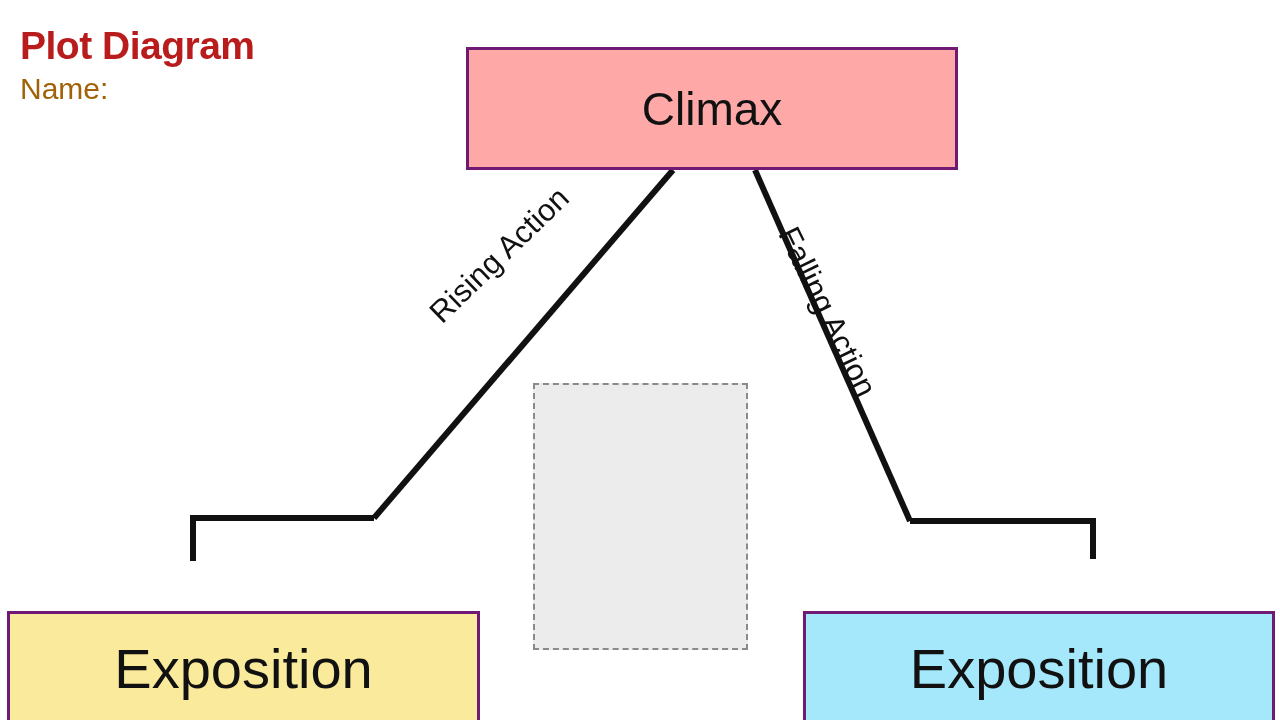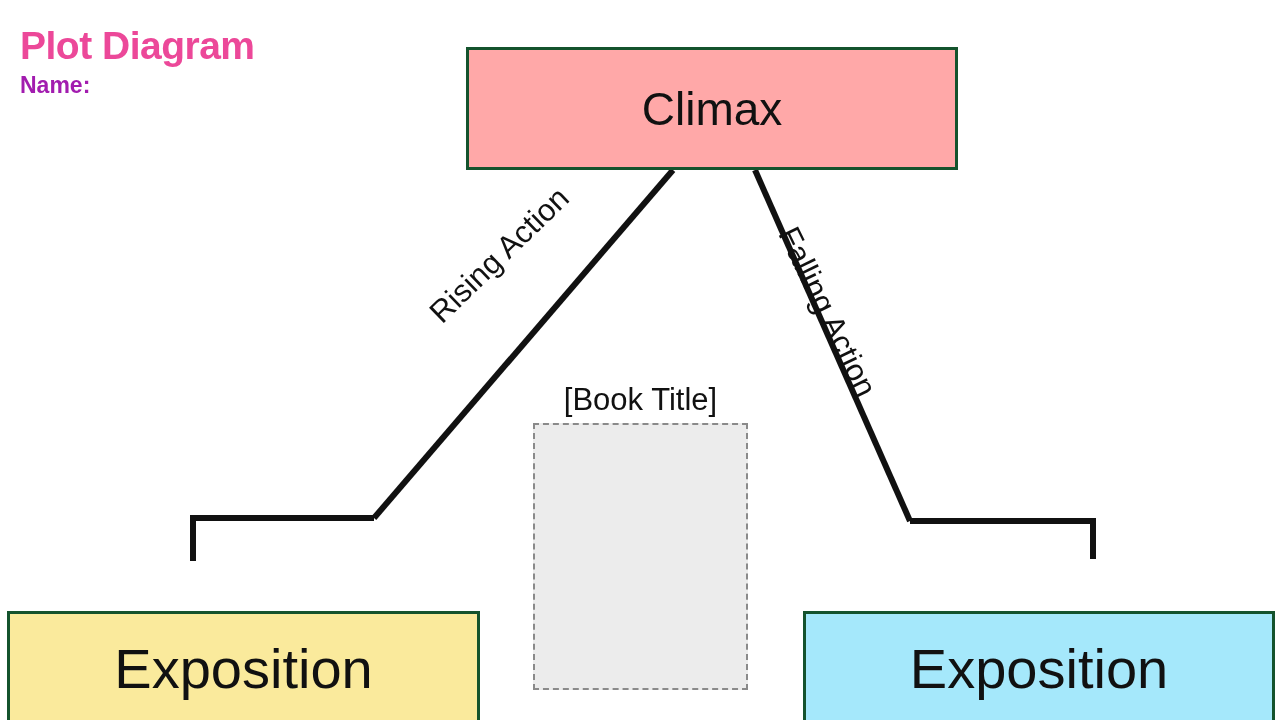--- a/index.html
+++ b/index.html
@@ -27,45 +27,45 @@
     position: absolute;
     left: 20px;
     top: 26px;
     width: 420px;
   }
   #page-title {
     font-size: 39px;
     font-weight: bold;
     letter-spacing: -0.5px;
     line-height: 1.05;
-    color: #ec4899;
+    color: #b91c1c;
     white-space: nowrap;
   }
   #name-label {
     margin-top: 6px;
-    font-size: 23px;
-    font-weight: bold;
+    font-size: 30px;
+    font-weight: normal;
     line-height: 1.05;
-    color: #a21caf;
+    color: #a16207;
     white-space: nowrap;
   }
 
   
   #lines {
     position: absolute;
     left: 0; top: 0;
     width: 1280px;
     height: 720px;
     pointer-events: none;
   }
 
   
   .stage-box {
     position: absolute;
-    border: 3px solid #14532d;
+    border: 3px solid #701a75;
     box-sizing: border-box;
     display: flex;
     align-items: center;
     justify-content: center;
   }
   .stage-box-label {
     font-size: 56px;
     font-weight: normal;
     color: #111111;
     line-height: 1;
@@ -159,21 +159,20 @@
   </svg>
 
   <div id="climax-box" class="stage-box" style="background:#ffa8a8;">
     <span class="stage-box-label">Climax</span>
   </div>
 
   <div id="rising-action-label" class="action-label">Rising Action</div>
   <div id="falling-action-label" class="action-label">Falling Action</div>
 
   <div id="book-title-group">
-    <div id="book-title-label">[Book Title]</div>
     <div id="book-cover-placeholder"></div>
   </div>
 
   <div id="exposition-box" class="stage-box" style="background:#faea9c;">
     <span class="stage-box-label">Exposition</span>
   </div>
 
   <div id="resolution-box" class="stage-box" style="background:#a5e8fb;">
     <span class="stage-box-label">Exposition</span>
   </div>

